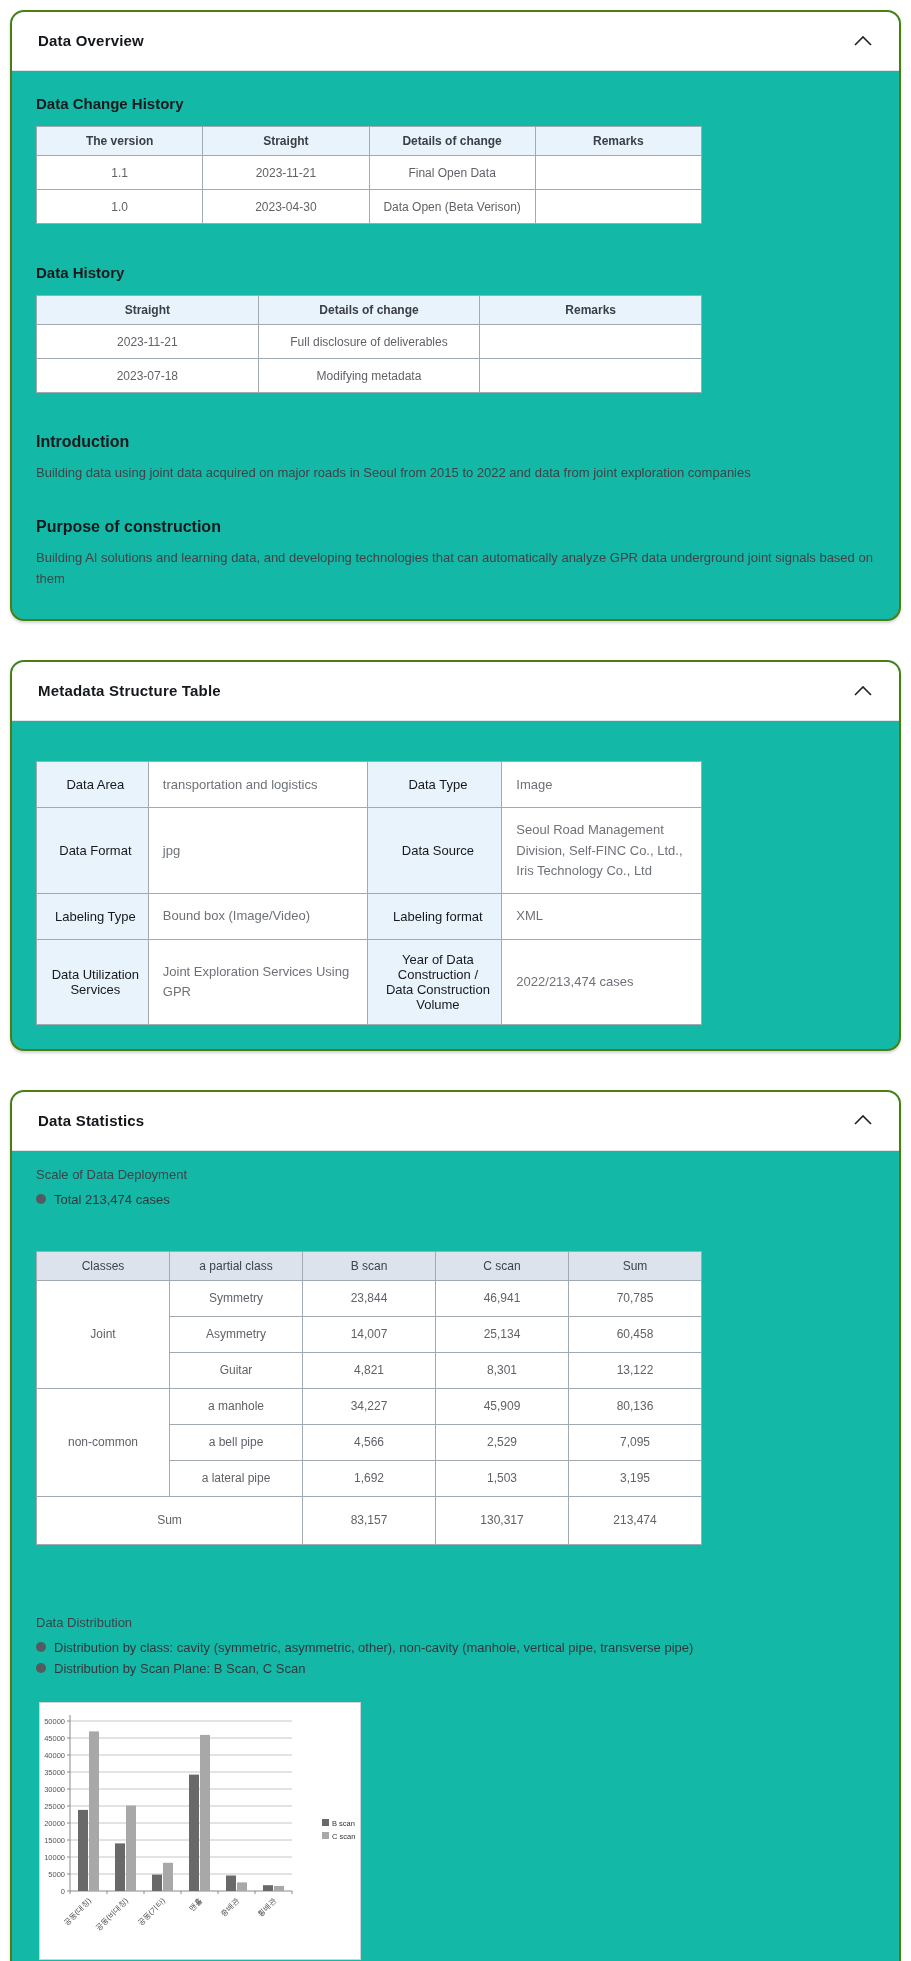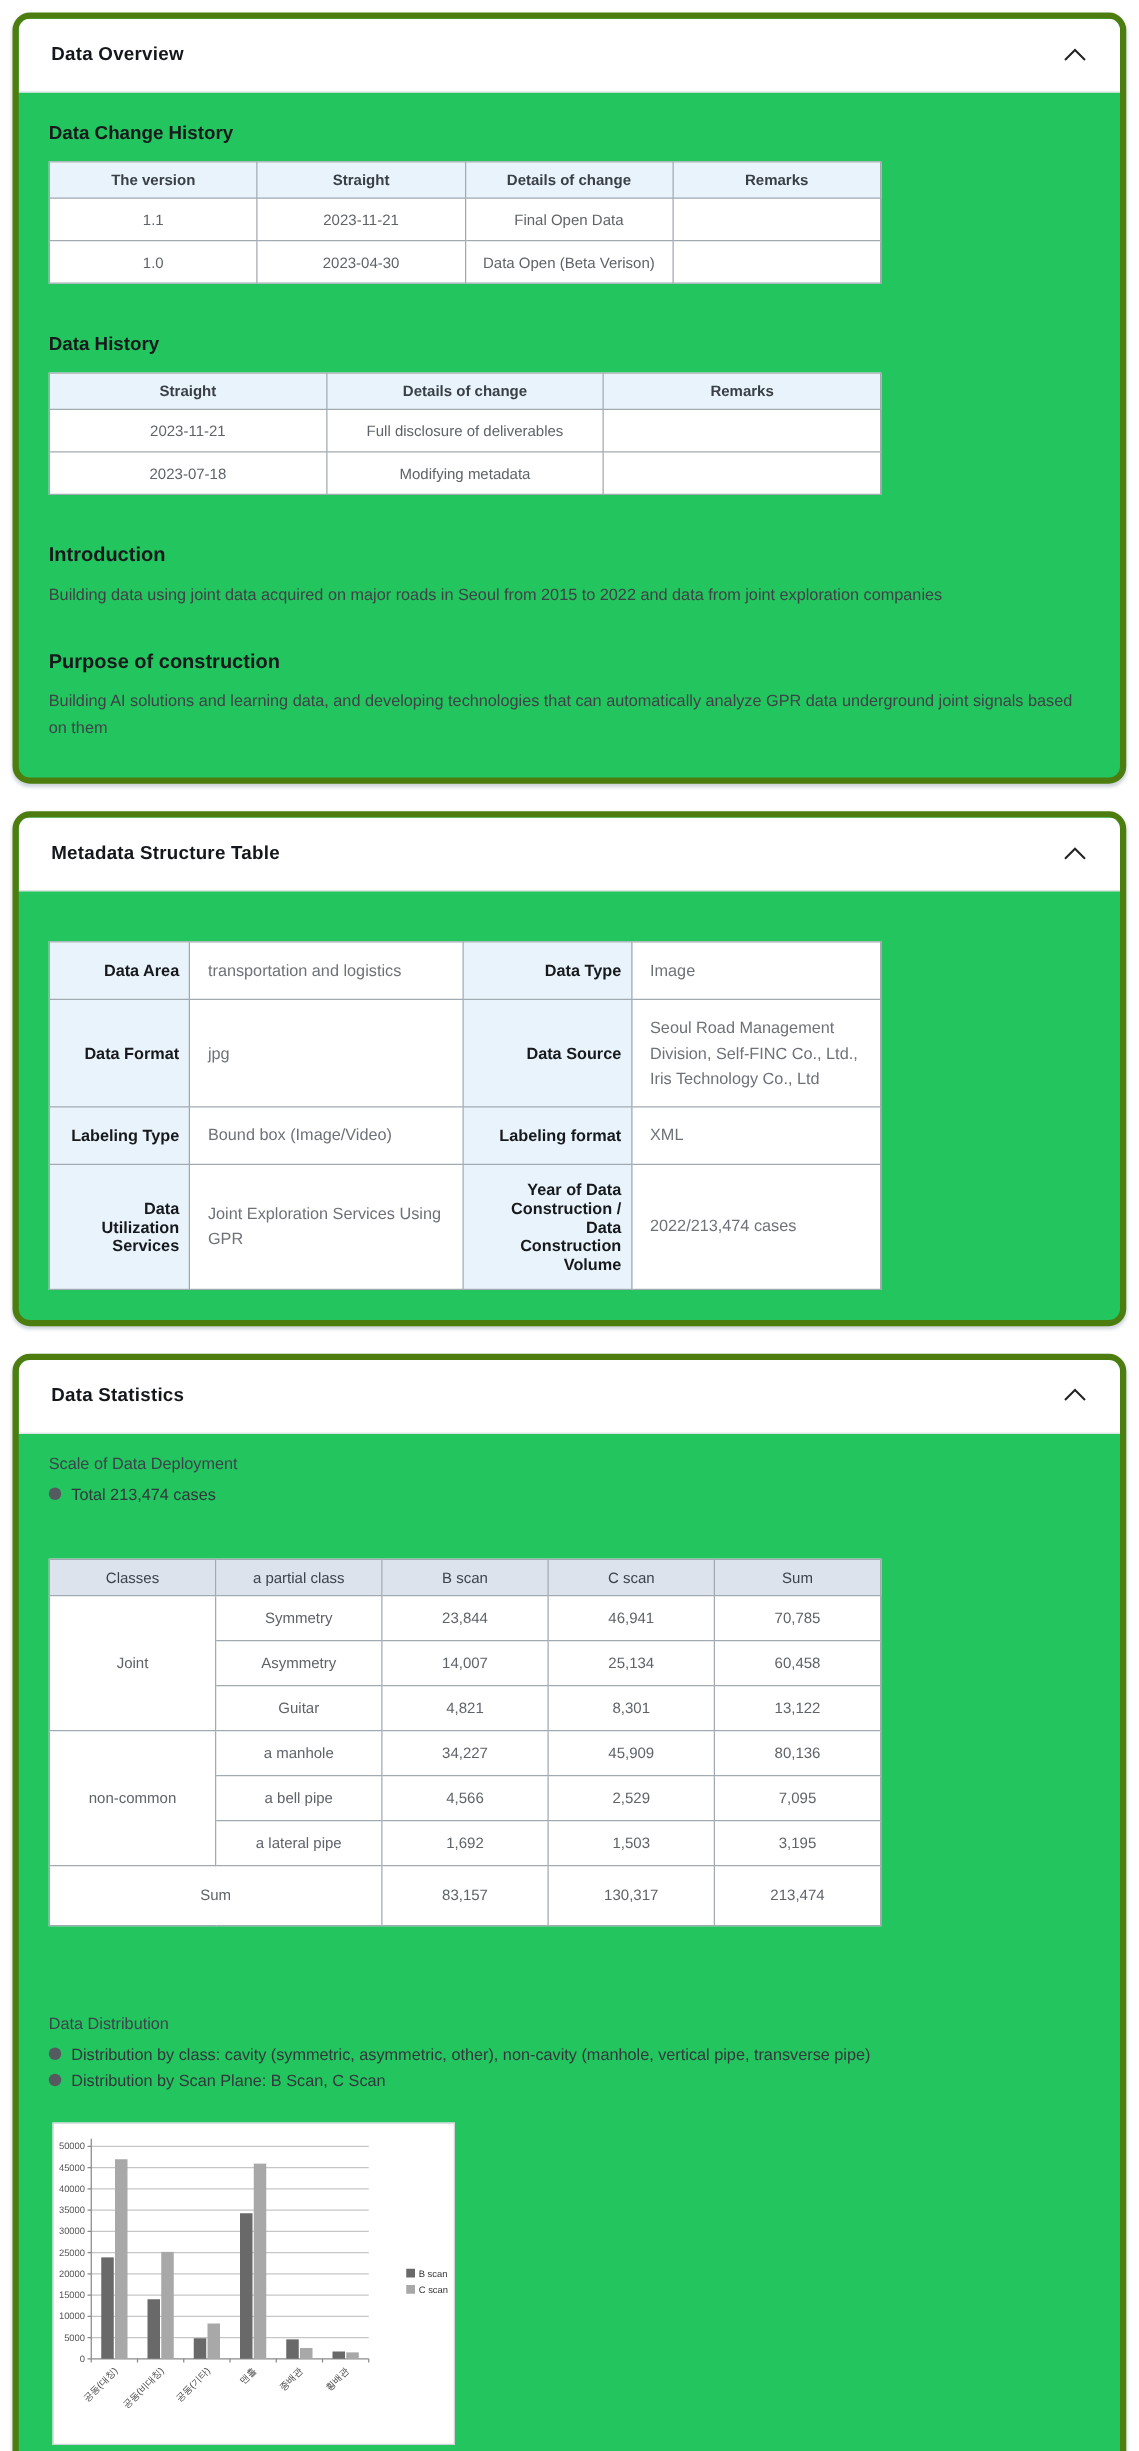--- a/index.html
+++ b/index.html
@@ -3,23 +3,23 @@
 <meta charset="utf-8">
 <style>
   * { box-sizing: border-box; }
   html,body { margin:0; padding:0; background:#ffffff; }
   body {
     width:911px; min-height:1961px;
     font-family:"Liberation Sans", sans-serif;
     color:#222; padding-top:10px;
   }
   .card {
-    margin:0 10px 22px;
-    background:#22c55e;
-    border:5px solid #4d7c0f;
+    margin:0 10px 39px;
+    background:#14b8a6;
+    border:2px solid #4d7c0f;
     border-radius:14px;
     box-shadow:0 2px 3px rgba(110,130,150,.35);
     overflow:hidden;
   }
   .card-header {
     background:#ffffff;
     display:flex; justify-content:space-between; align-items:center;
     padding:20px 26px 21px 26px;
     border-bottom:1px solid #e1e5e8;
     cursor:pointer;
@@ -43,22 +43,22 @@
     background:#e8f3fb; font-size:12px; font-weight:bold; color:#3a3f45;
     text-align:center; padding:7px 4px; height:27px;
   }
   .hist-table td {
     font-size:12px; color:#5f6368; text-align:center; padding:4px; height:34px;
   }
   .cols4 th, .cols4 td { width:166px; }
   .cols3 th, .cols3 td { width:222px; }
 
   .meta-table th {
-    background:#e8f3fb; font-size:13px; font-weight:bold; color:#17191c;
-    text-align:right; padding:12px 8px 12px 14px; vertical-align:middle;
+    background:#e8f3fb; font-size:13px; font-weight:normal; color:#17191c;
+    text-align:center; padding:12px 8px 12px 14px; vertical-align:middle;
   }
   .meta-table td {
     font-size:13px; color:#6e7publicar278; color:#6e7278;
     text-align:left; padding:12px 10px 12px 14px; vertical-align:middle; line-height:1.55;
   }
   .meta-table .lbl1 { width:117px; }
   .meta-table .val1 { width:238px; }
   .meta-table .lbl2 { width:140px; }
   .meta-table .val2 { width:215px; }
   .meta-table tr.r1 th, .meta-table tr.r1 td { height:46px; }

